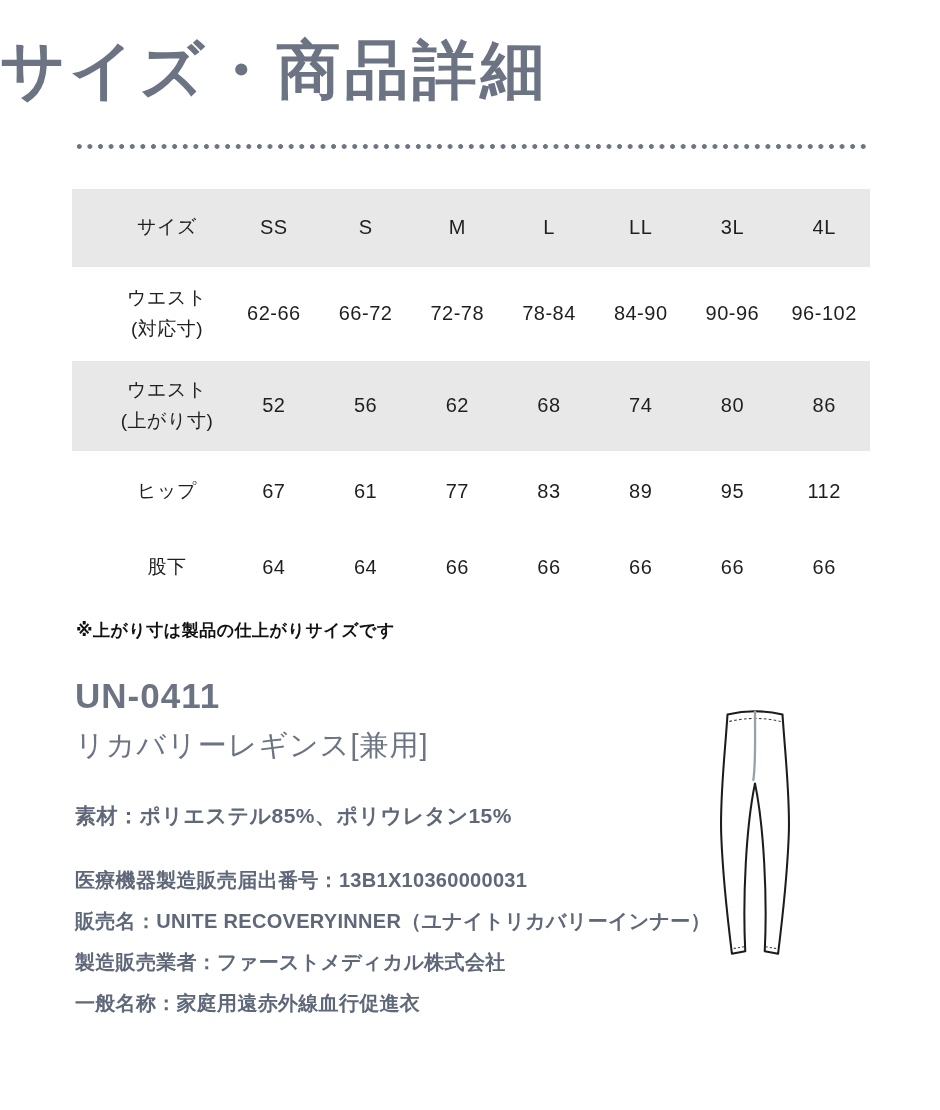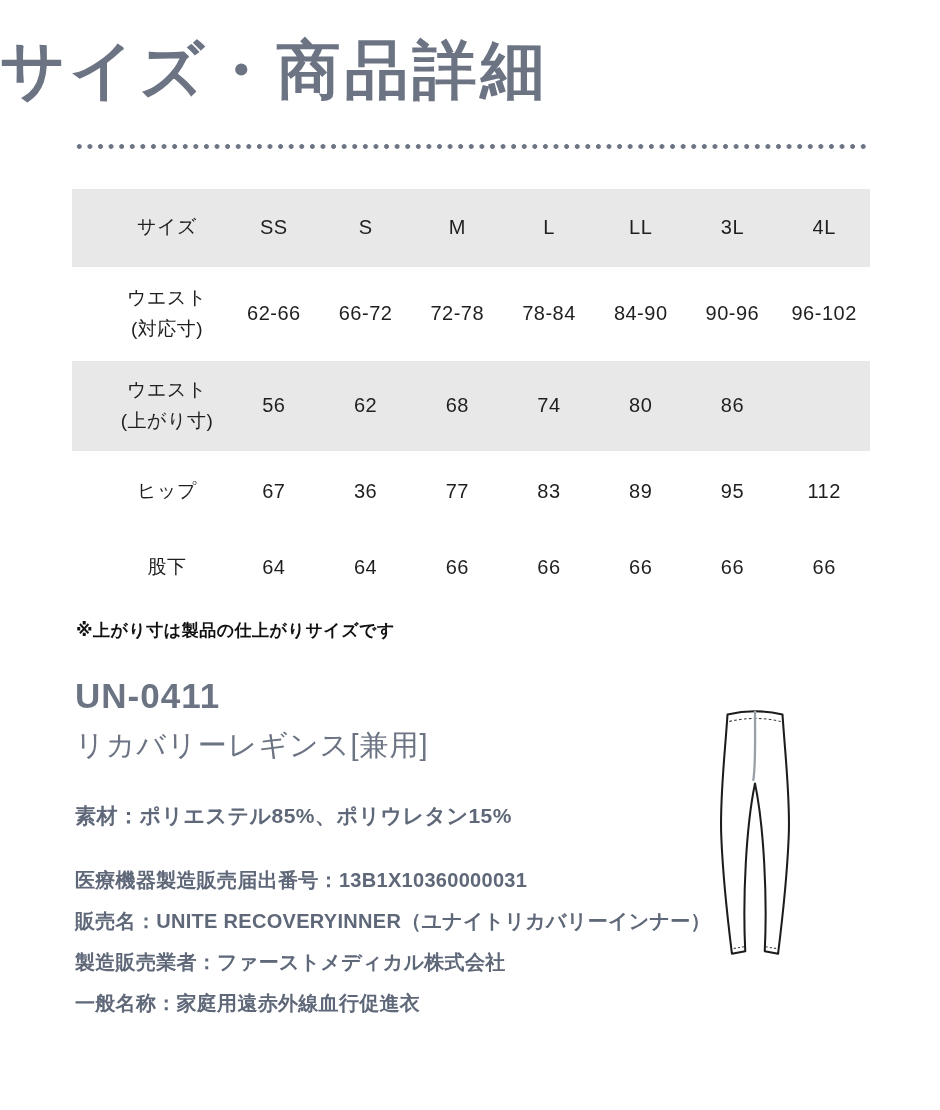--- a/index.html
+++ b/index.html
@@ -132,32 +132,33 @@
     <div class="t-cell">72-78</div>
     <div class="t-cell">78-84</div>
     <div class="t-cell">84-90</div>
     <div class="t-cell">90-96</div>
     <div class="t-cell">96-102</div>
   </div>
 
   <div class="t-row r-waist-fin band-gray">
     <div class="t-cell t-label">ウエスト
 (上がり寸)</div>
+    <div class="t-cell">52</div>
     <div class="t-cell">56</div>
     <div class="t-cell">62</div>
     <div class="t-cell">68</div>
     <div class="t-cell">74</div>
     <div class="t-cell">80</div>
     <div class="t-cell">86</div>
   </div>
 
   <div class="t-row r-hip">
     <div class="t-cell t-label">ヒップ</div>
     <div class="t-cell">67</div>
-    <div class="t-cell">36</div>
+    <div class="t-cell">61</div>
     <div class="t-cell">77</div>
     <div class="t-cell">83</div>
     <div class="t-cell">89</div>
     <div class="t-cell">95</div>
     <div class="t-cell">112</div>
   </div>
 
 
   <div class="t-row r-inseam">
     <div class="t-cell t-label">股下</div>

